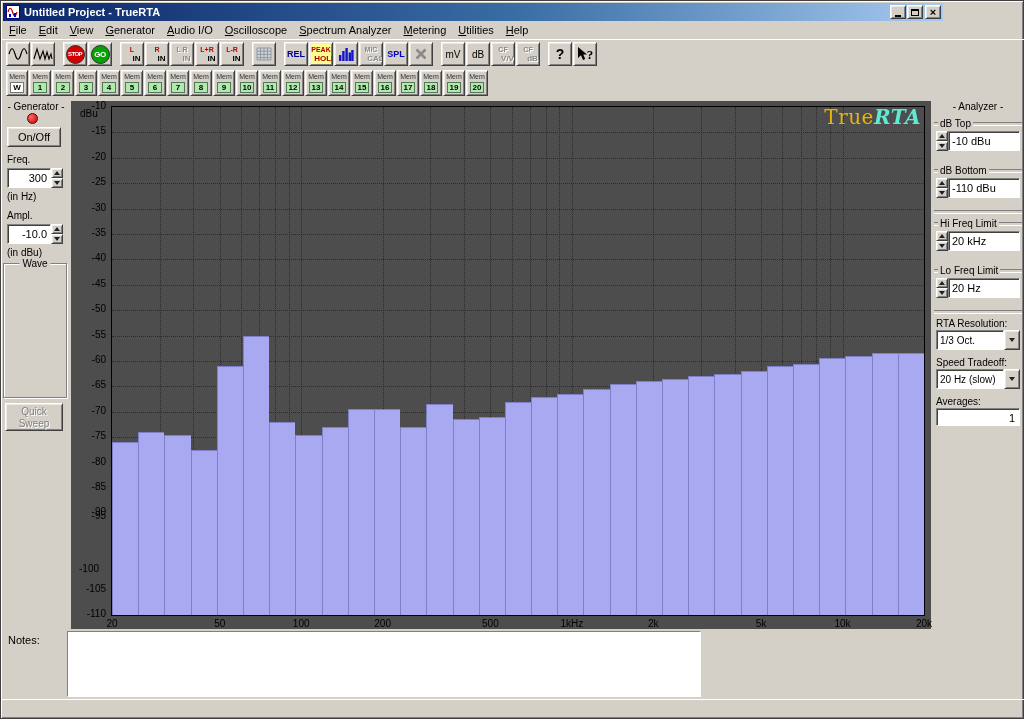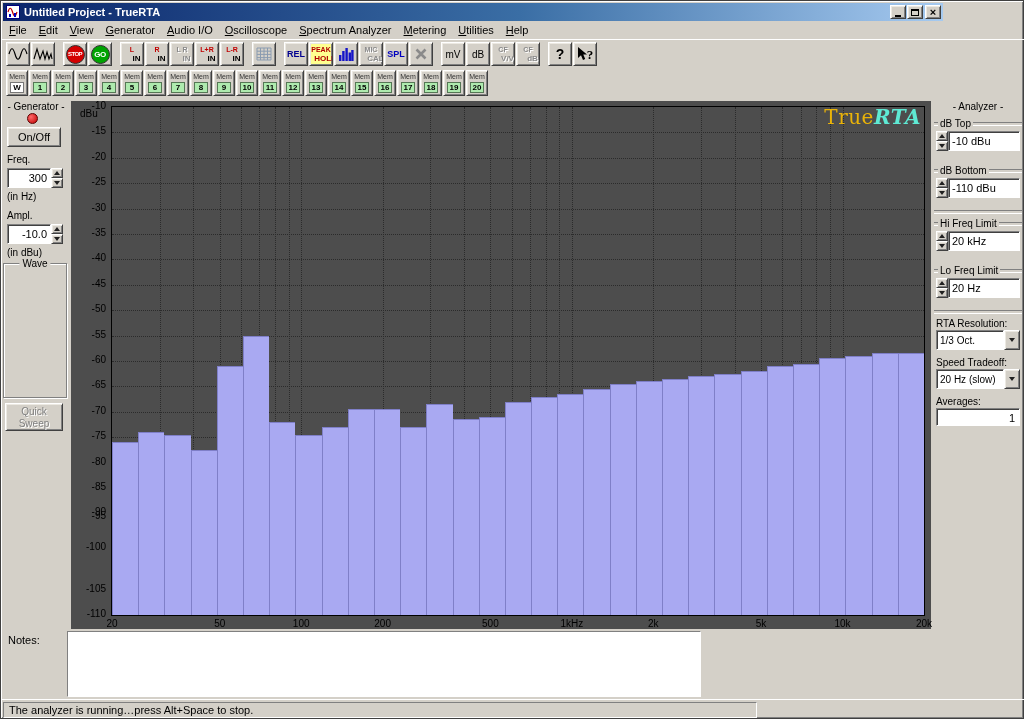--- a/index.html
+++ b/index.html
@@ -406,21 +406,21 @@
         <div class="ylab" style="top: 202.2px;">-50</div>
         <div class="ylab" style="top: 227.6px;">-55</div>
         <div class="ylab" style="top: 253px;">-60</div>
         <div class="ylab" style="top: 278.4px;">-65</div>
         <div class="ylab" style="top: 303.8px;">-70</div>
         <div class="ylab" style="top: 329.2px;">-75</div>
         <div class="ylab" style="top: 354.6px;">-80</div>
         <div class="ylab" style="top: 380px;">-85</div>
         <div class="ylab" style="top: 405.4px;">-90</div>
         <div class="ylab" style="top: 409px; padding-left: 20px;">-95</div>
-        <div class="ylab" style="top: 440px;">-100</div>
+        <div class="ylab" style="top: 462px; text-align: center;">-100</div>
         <div class="ylab" style="top: 481.6px;">-105</div>
         <div class="ylab" style="top: 507px;">-110</div>
       </div>
     <div class="plot" style="background: rgb(77, 77, 77);">
         <div class="hgrid" style="top: 25.4px;"></div>
         <div class="hgrid" style="top: 50.8px;"></div>
         <div class="hgrid" style="top: 76.2px;"></div>
         <div class="hgrid" style="top: 101.6px;"></div>
         <div class="hgrid" style="top: 127px;"></div>
         <div class="hgrid" style="top: 152.4px;"></div>
@@ -593,16 +593,15 @@
         </span>
       </div>
       <div class="alabel" style="top: 299px;">Averages:</div>
       <div class="sunken-field avg-field" style="top: 311px;">1</div>
     </div>
 
   <div class="notes-label">Notes:</div>
   <div class="notes-box"></div>
 
   <div class="statusbar">
-    <div class="scell left">The analyzer is running…press Alt+Space to stop.</div>
   </div>
 
 </div>
 
 </body></html>

